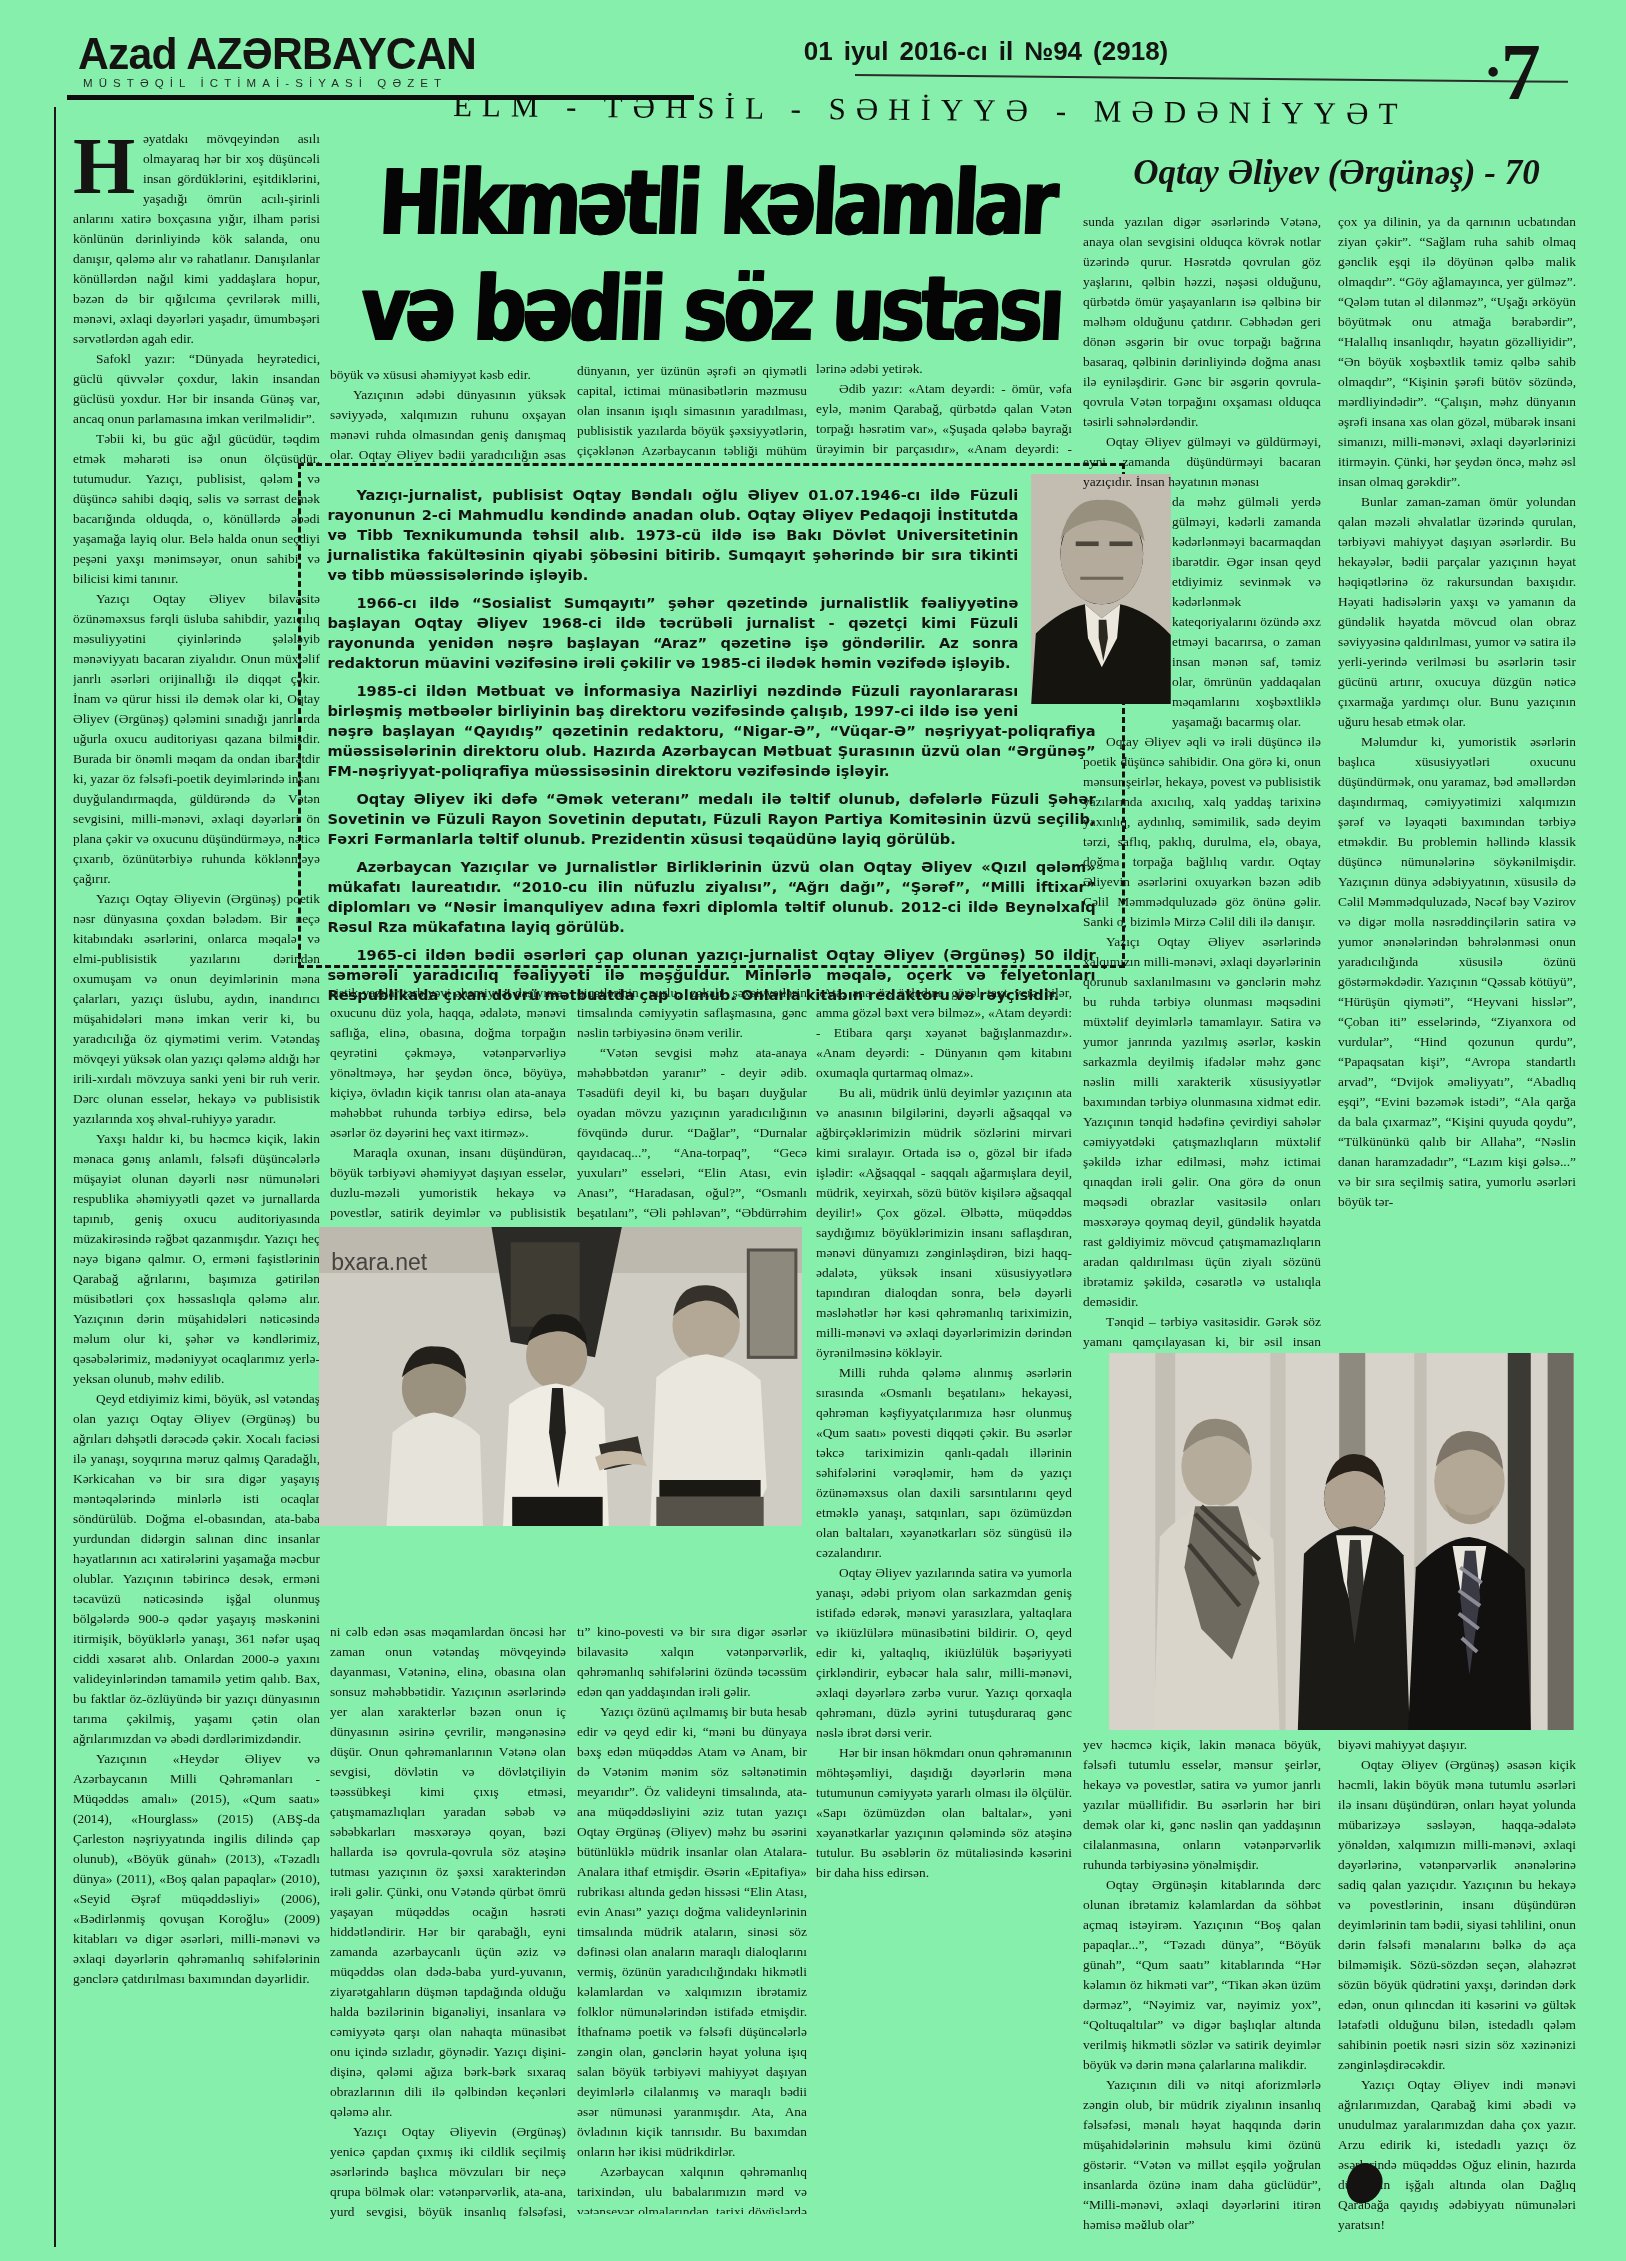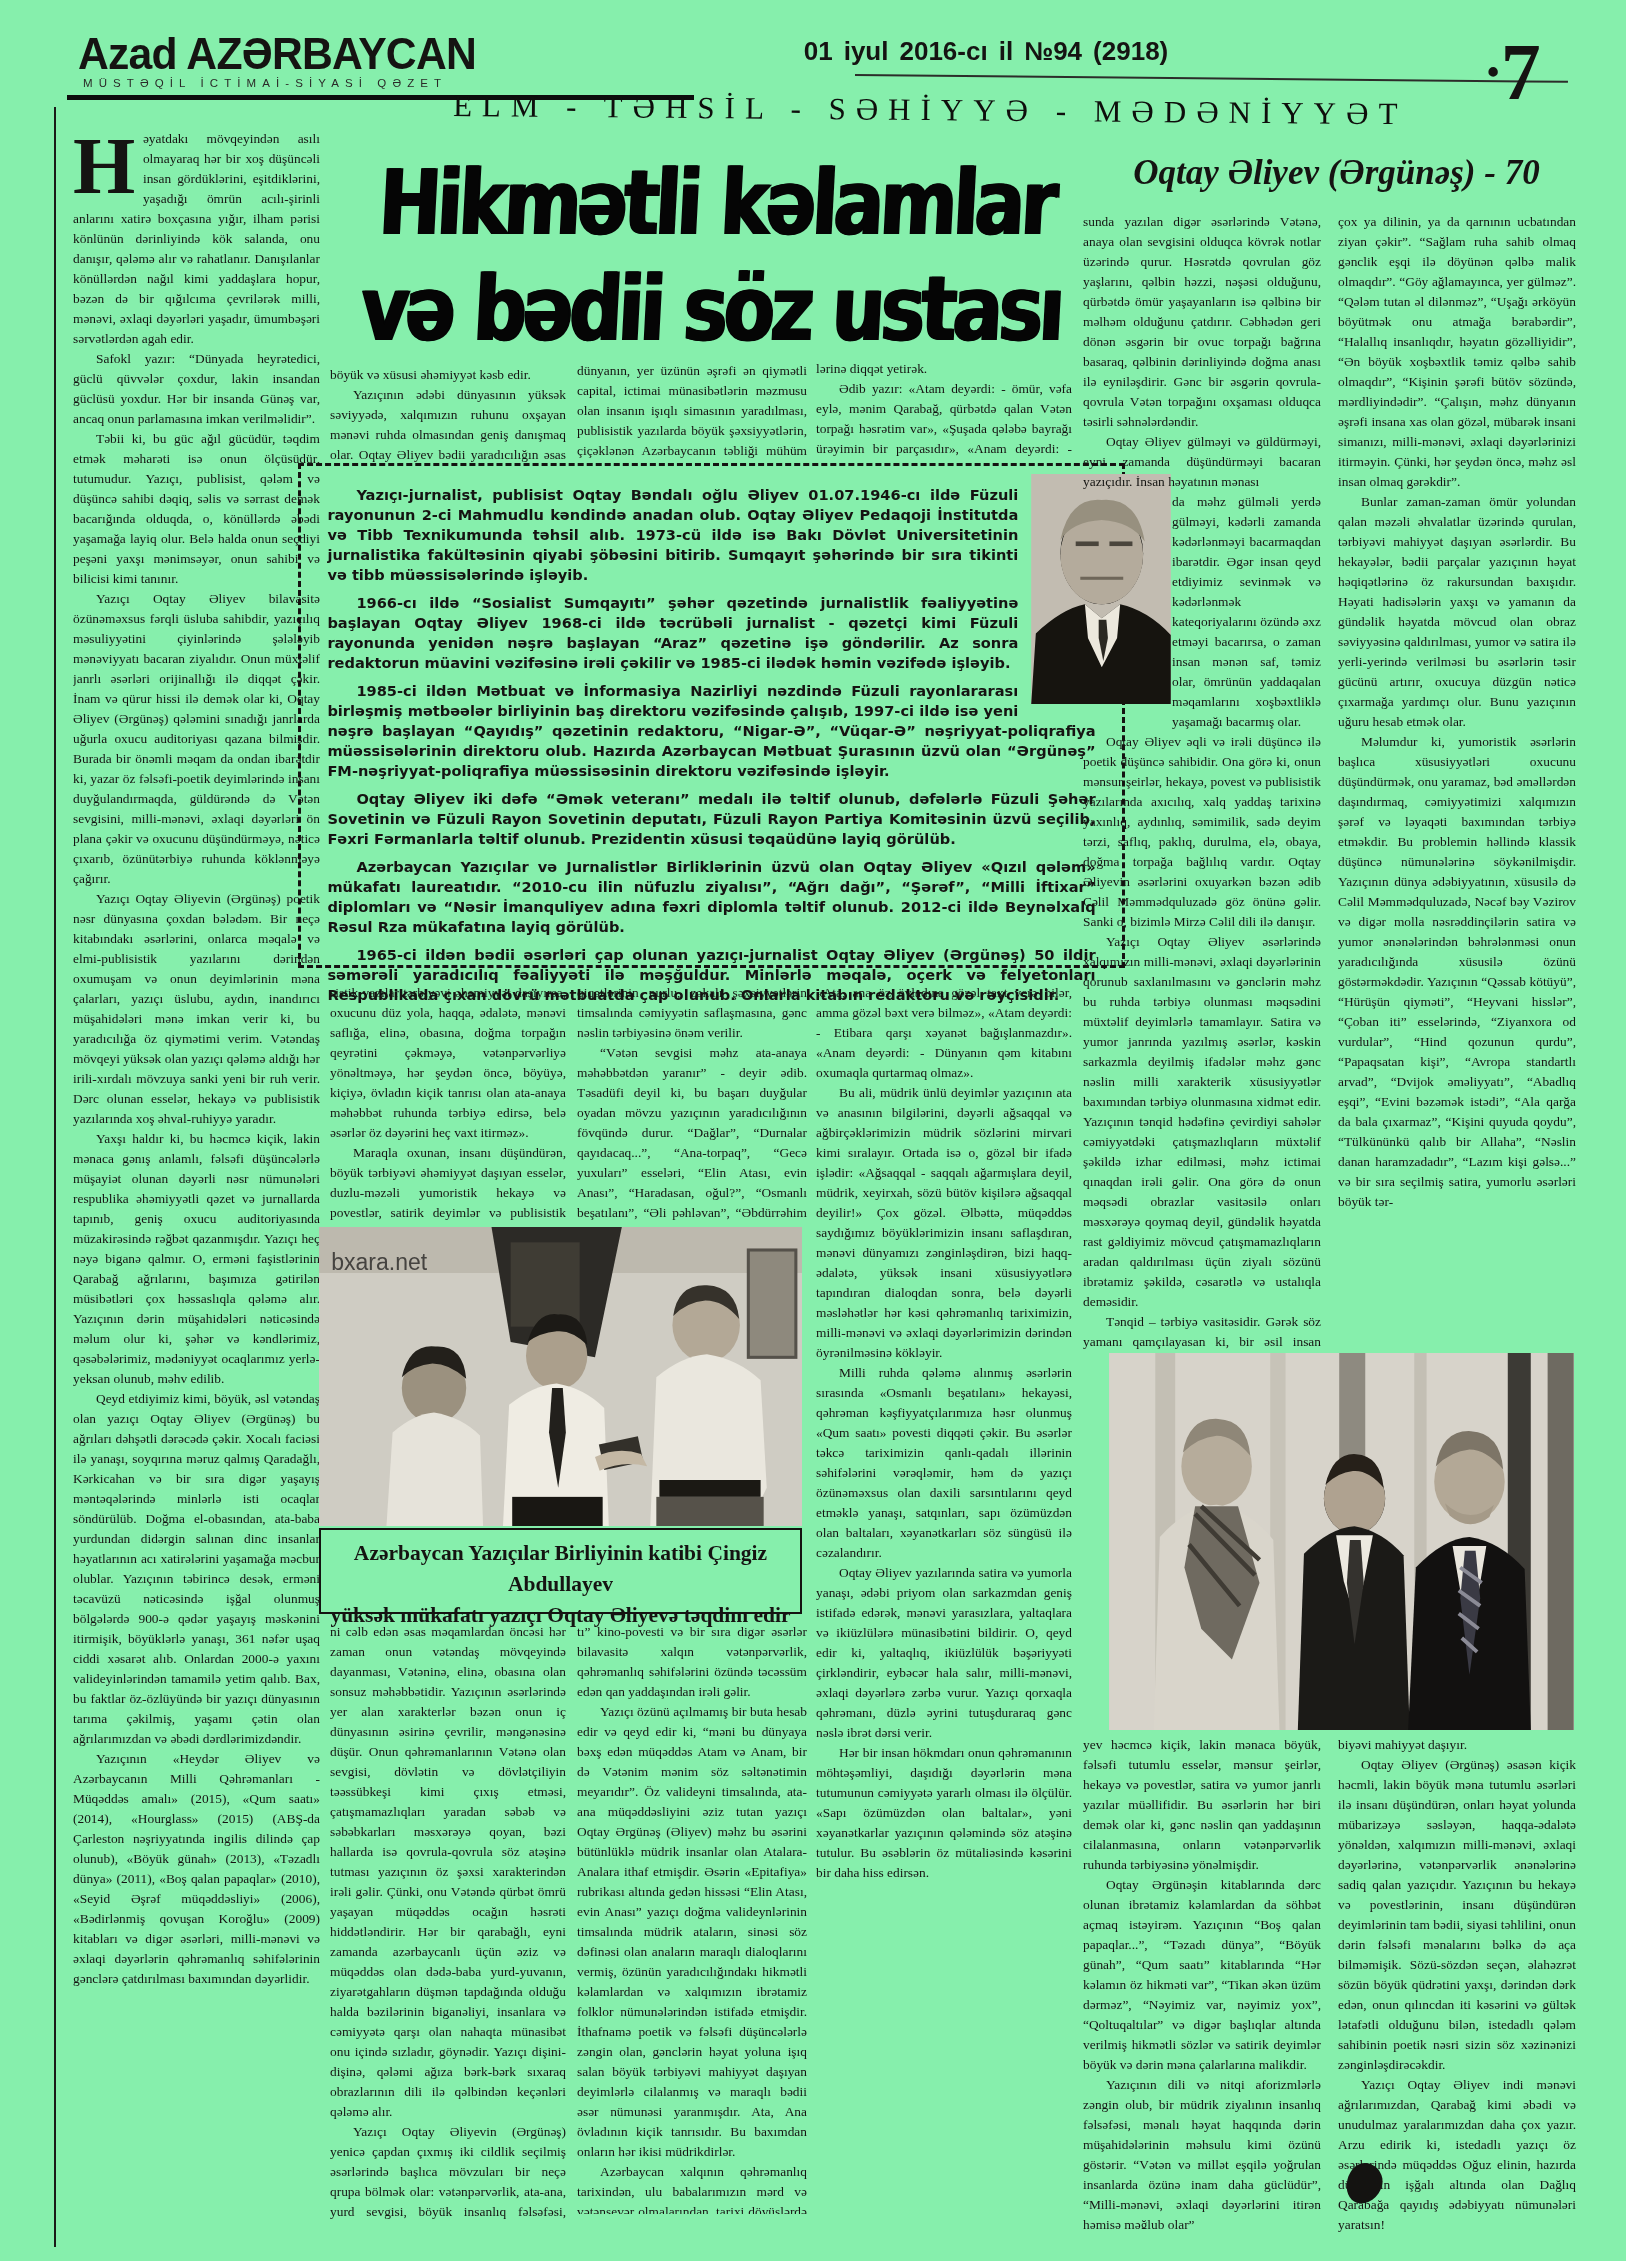--- a/index.html
+++ b/index.html
@@ -85,21 +85,21 @@
   </div>
 
   <div class="abs col" style="left:330px;top:365px;width:236px;height:98px;">
     <p class="cont">böyük və xüsusi əhəmiyyət kəsb edir.</p>
     <p>Yazıçının ədəbi dünyasının yüksək səviyyədə, xalqımızın ruhunu oxşayan mənəvi ruhda olmasından geniş danışmaq olar. Oqtay Əliyev bədii yaradıcılığın əsas mayasını və məqsədini təşkil edən və yüksək qiymətləndirərək bir kəlmə ilə öyrəndik ki, «əgər, yazılan hər bir böyük əsər, bədii nümunələr, publi-</p>
   </div>
   <div class="abs col" style="left:577px;top:361px;width:230px;height:103px;">
     <p class="cont">dünyanın, yer üzünün əşrəfi ən qiymətli capital, ictimai münasibətlərin məzmusu olan insanın işıqlı simasının yaradılması, publisistik yazılarda böyük şəxsiyyətlərin, çiçəklənən Azərbaycanın təbliği mühüm yer tutur, əlahəzrət sözün qüdrətindən zamanında, məqamında istifadə olunaraq düşüncənin, müdrikliyin, insanpərvərliyin, həyat hə-</p>
   </div>
   <div class="abs col" style="left:816px;top:359px;width:256px;height:104px;">
-    <p class="cont">lərinə diqqət yetirək.</p>
+    <p class="cont">lərinə ədəbi yetirək.</p>
     <p>Ədib yazır: «Atam deyərdi: - ömür, vəfa eylə, mənim Qarabağ, qürbətdə qalan Vətən torpağı həsrətim var», «Şuşada qələbə bayrağı ürəyimin bir parçasıdır», «Anam deyərdi: - İlahi gözəl xalqımız üçün yaradıbsan, Azərbaycanlı»</p>
   </div>
 
   <div class="abs biobox" style="left:298px;top:463px;width:827px;height:505px;">
     <div class="bio-photo">
       <svg width="140" height="230" viewBox="0 0 182 300" xmlns="http://www.w3.org/2000/svg">
         <rect width="182" height="300" fill="#c7c2b7"></rect>
         <rect x="0" y="0" width="182" height="300" fill="#b9b3a6" opacity="0.35"></rect>
         <ellipse cx="92" cy="104" rx="54" ry="66" fill="#b2a violet"></ellipse>
         <ellipse cx="92" cy="106" rx="54" ry="64" fill="#b4ab9c"></ellipse>
@@ -175,24 +175,20 @@
       <path d="M360 300 Q390 286 420 296 L428 312 Q396 304 366 318 Z" fill="#c4b8a4"></path>
 
       <ellipse cx="505" cy="128" rx="44" ry="48" fill="#b3a896"></ellipse>
       <path d="M462 116 Q468 74 506 76 Q544 78 548 120 Q528 96 504 96 Q480 98 462 116Z" fill="#36322b"></path>
       <path d="M432 390 L440 196 Q474 168 506 166 Q546 172 576 200 L584 340 L560 390 Z" fill="#eae7de"></path>
       <rect x="444" y="330" width="132" height="22" fill="#1b1914"></rect>
       <rect x="440" y="352" width="140" height="38" fill="#56524a"></rect>
       <text x="16" y="56" font-family="Liberation Sans, sans-serif" font-size="30" fill="#454340">bxara.net</text>
     </svg>
   </div>
-  <div class="abs caption" style="left:319px;top:1528px;width:483px;height:86px;">
-    <div>Azərbaycan Yazıçılar Birliyinin katibi Çingiz Abdullayev</div>
-    <div>yüksək mükafatı yazıçı Oqtay Əliyevə təqdim edir</div>
-  </div>
 
   <div class="abs col" style="left:330px;top:1622px;width:236px;height:597px;">
     <p class="cont">ni cəlb edən əsas məqamlardan öncəsi hər zaman onun vətəndaş mövqeyində dayanması, Vətəninə, elinə, obasına olan sonsuz məhəbbətidir. Yazıçının əsərlərində yer alan xarakterlər bəzən onun iç dünyasının əsirinə çevrilir, məngənəsinə düşür. Onun qəhrəmanlarının Vətənə olan sevgisi, dövlətin və dövlətçiliyin təəssübkeşi kimi çıxış etməsi, çatışmamazlıqları yaradan səbəb və səbəbkarları məsxərəyə qoyan, bəzi hallarda isə qovrula-qovrula söz atəşinə tutması yazıçının öz şəxsi xarakterindən irəli gəlir. Çünki, onu Vətəndə qürbət ömrü yaşayan müqəddəs ocağın həsrəti hiddətləndirir. Hər bir qarabağlı, eyni zamanda azərbaycanlı üçün əziz və müqəddəs olan dədə-baba yurd-yuvanın, ziyarətgahların düşmən tapdağında olduğu halda bəzilərinin biganəliyi, insanlara və cəmiyyətə qarşı olan nahaqta münasibət onu içində sızladır, göynədir. Yazıçı dişini-dişinə, qələmi ağıza bərk-bərk sıxaraq obrazlarının dili ilə qəlbindən keçənləri qələmə alır.</p>
     <p>Yazıçı Oqtay Əliyevin (Ərgünəş) yenicə çapdan çıxmış iki cildlik seçilmiş əsərlərində başlıca mövzuları bir neçə qrupa bölmək olar: vətənpərvərlik, ata-ana, yurd sevgisi, böyük insanlıq fəlsəfəsi, humanizm, şəxsiyyətin təşəkkülü, gənc nəslin milli-mənəvi və əxlaqi dəyərlər təməli üzərində tərbiyəsi, tənqidi fikirlərlə, satira və yumorla cilalanan əsərlərdə insanlığın mənəvi ucalığının təmin olunması, tərbiyə vasitəsi kimi seçilməsi, verilən hikmətli kəlamlarda</p>
   </div>
   <div class="abs col" style="left:577px;top:1622px;width:230px;height:592px;">
     <p class="cont">tı” kino-povesti və bir sıra digər əsərlər bilavasitə xalqın vətənpərvərlik, qəhrəmanlıq səhifələrini özündə təcəssüm edən qan yaddaşından irəli gəlir.</p>
     <p>Yazıçı özünü açılmamış bir buta hesab edir və qeyd edir ki, “məni bu dünyaya bəxş edən müqəddəs Atam və Anam, bir də Vətənim mənim söz səltənətimin meyarıdır”. Öz valideyni timsalında, ata-ana müqəddəsliyini əziz tutan yazıçı Oqtay Ərgünəş (Əliyev) məhz bu əsərini bütünlüklə müdrik insanlar olan Atalara-Analara ithaf etmişdir. Əsərin «Epitafiya» rubrikası altında gedən hissəsi “Elin Atası, evin Anası” yazıçı doğma valideynlərinin timsalında müdrik ataların, sinəsi söz dəfinəsi olan anaların maraqlı dialoqlarını vermiş, özünün yaradıcılığındakı hikmətli kəlamlardan və xalqımızın ibrətamiz folklor nümunələrindən istifadə etmişdir. İthafnamə poetik və fəlsəfi düşüncələrlə zəngin olan, gənclərin həyat yoluna işıq salan böyük tərbiyəvi mahiyyət daşıyan deyimlərlə cilalanmış və maraqlı bədii əsər nümunəsi yaranmışdır. Ata, Ana övladının kiçik tanrısıdır. Bu baxımdan onların hər ikisi müdrikdirlər.</p>
     <p>Azərbaycan xalqının qəhrəmanlıq tarixindən, ulu babalarımızın mərd və vətənsevər olmalarından, tarixi döyüşlərdə xalqımızın zəfər yürüşlərindən söhbət açılır. Gənclərə milli-mənəvi, əxlaqi dəyərlərimizdən, türk dünyasının duz-çörək qədər əziz olan gözəl adət-ənənələrindən bəhs olunur. Ata və ananın hər birinin müəyyən deyim-</p>
   </div>

